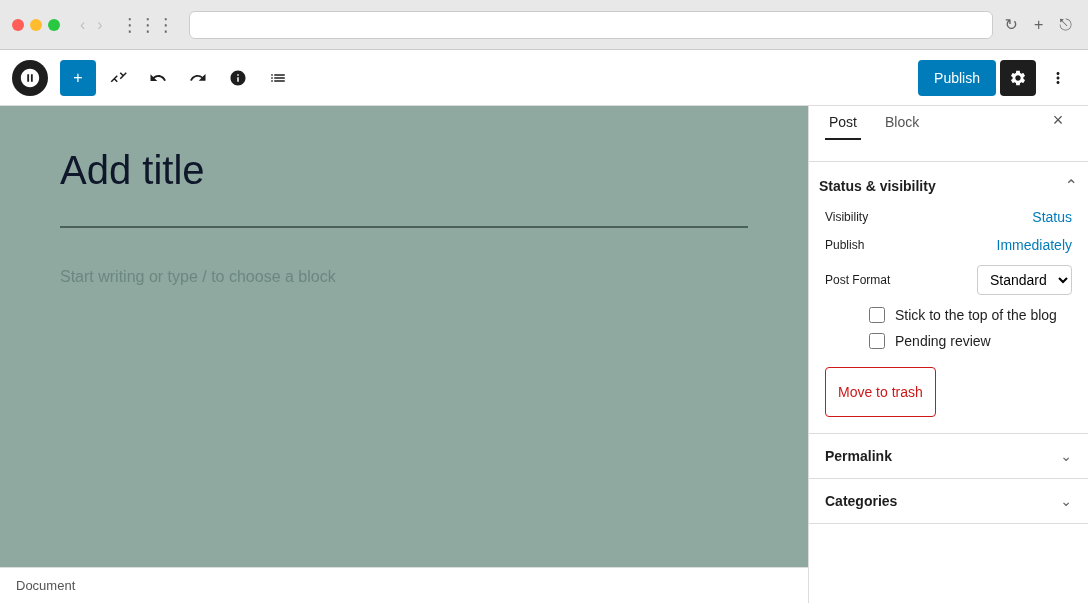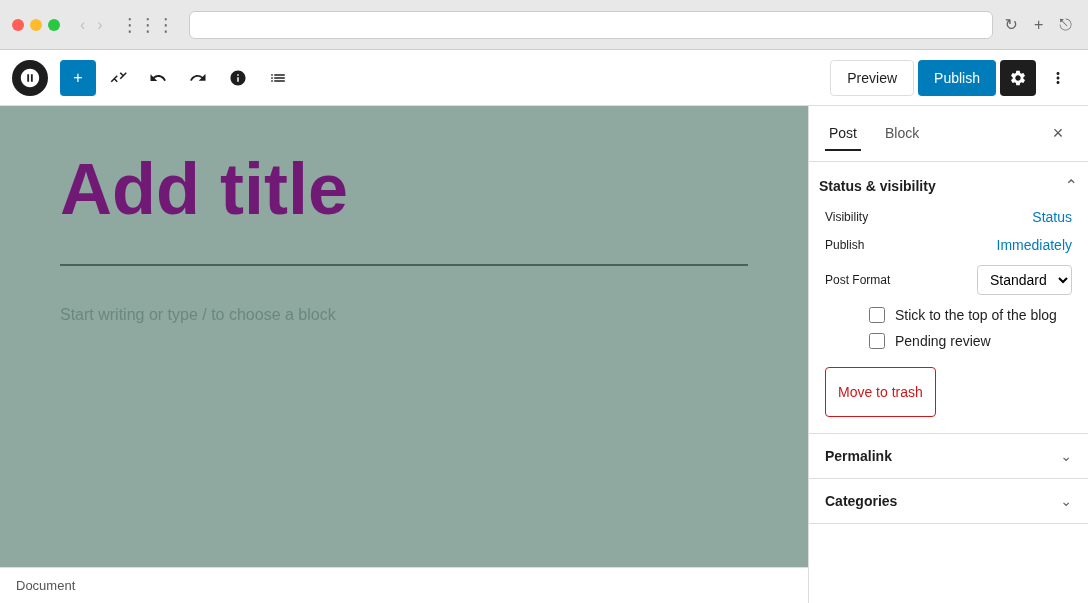--- a/index.html
+++ b/index.html
@@ -143,23 +143,23 @@
 
     
     .editor-canvas {
       flex: 1;
       background: #8fa8a0;
       padding: 40px 60px;
       overflow-y: auto;
       position: relative;
     }
     .post-title {
-      font-size: 72px;
-      color: #701a75;
-      font-weight: 700;
+      font-size: 40px;
+      color: #0f172a;
+      font-weight: 400;
       margin-bottom: 32px;
       line-height: 1.2;
     }
     .title-divider {
       border: none;
       border-top: 2px solid #4a6058;
       margin-bottom: 40px;
     }
     .writing-placeholder {
       color: #6a8880;
@@ -186,21 +186,21 @@
       background: #fff;
       border-left: 1px solid #ddd;
       display: flex;
       flex-direction: column;
       overflow-y: auto;
     }
 
     
     .sidebar-tabs {
       display: flex;
-      align-items: center;
+      align-items: flex-start;
       border-bottom: 1px solid #ddd;
       padding: 0 16px;
       height: 56px;
       flex-shrink: 0;
     }
     .sidebar-tab {
       padding: 8px 4px;
       margin-right: 20px;
       font-size: 14px;
       color: #555;
@@ -384,21 +384,20 @@
       <svg width="18" height="18" viewBox="0 0 24 24" fill="currentColor">
           <path d="M12 2C6.48 2 2 6.48 2 12s4.48 10 10 10 10-4.48 10-10S17.52 2 12 2zm1 15h-2v-6h2v6zm0-8h-2V7h2v2z"></path>
         </svg>
     </button>
     <button class="toolbar-btn" title="List View">
       <svg width="18" height="18" viewBox="0 0 24 24" fill="currentColor">
           <path d="M3 13h2v-2H3v2zm0 4h2v-2H3v2zm0-8h2V7H3v2zm4 4h14v-2H7v2zm0 4h14v-2H7v2zM7 7v2h14V7H7z"></path>
         </svg>
     </button>
     <div class="toolbar-spacer"></div>
-    <button class="preview-btn">Preview</button>
     <button class="publish-btn">Publish</button>
     <button class="settings-btn" title="Settings">
       <svg width="18" height="18" viewBox="0 0 24 24" fill="white">
           <path d="M19.14,12.94c0.04-0.3,0.06-0.61,0.06-0.94c0-0.32-0.02-0.64-0.07-0.94l2.03-1.58c0.18-0.14,0.23-0.41,0.12-0.61 l-1.92-3.32c-0.12-0.22-0.37-0.29-0.59-0.22l-2.39,0.96c-0.5-0.38-1.03-0.7-1.62-0.94L14.4,2.81c-0.04-0.24-0.24-0.41-0.48-0.41 h-3.84c-0.24,0-0.43,0.17-0.47,0.41L9.25,5.35C8.66,5.59,8.12,5.92,7.63,6.29L5.24,5.33c-0.22-0.08-0.47,0-0.59,0.22L2.74,8.87 C2.62,9.08,2.66,9.34,2.86,9.48l2.03,1.58C4.84,11.36,4.8,11.69,4.8,12s0.02,0.64,0.07,0.94l-2.03,1.58 c-0.18,0.14-0.23,0.41-0.12,0.61l1.92,3.32c0.12,0.22,0.37,0.29,0.59,0.22l2.39-0.96c0.5,0.38,1.03,0.7,1.62,0.94l0.36,2.54 c0.05,0.24,0.24,0.41,0.48,0.41h3.84c0.24,0,0.44-0.17,0.47-0.41l0.36-2.54c0.59-0.24,1.13-0.56,1.62-0.94l2.39,0.96 c0.22,0.08,0.47,0,0.59-0.22l1.92-3.32c0.12-0.22,0.07-0.47-0.12-0.61L19.14,12.94z M12,15.6c-1.98,0-3.6-1.62-3.6-3.6 s1.62-3.6,3.6-3.6s3.6,1.62,3.6,3.6S13.98,15.6,12,15.6z"></path>
         </svg>
     </button>
     <button class="more-btn" title="Options">
       <svg width="18" height="18" viewBox="0 0 24 24" fill="currentColor">
           <path d="M12 8c1.1 0 2-.9 2-2s-.9-2-2-2-2 .9-2 2 .9 2 2 2zm0 2c-1.1 0-2 .9-2 2s.9 2 2 2 2-.9 2-2-.9-2-2-2zm0 6c-1.1 0-2 .9-2 2s.9 2 2 2 2-.9 2-2-.9-2-2-2z"></path>
         </svg>

